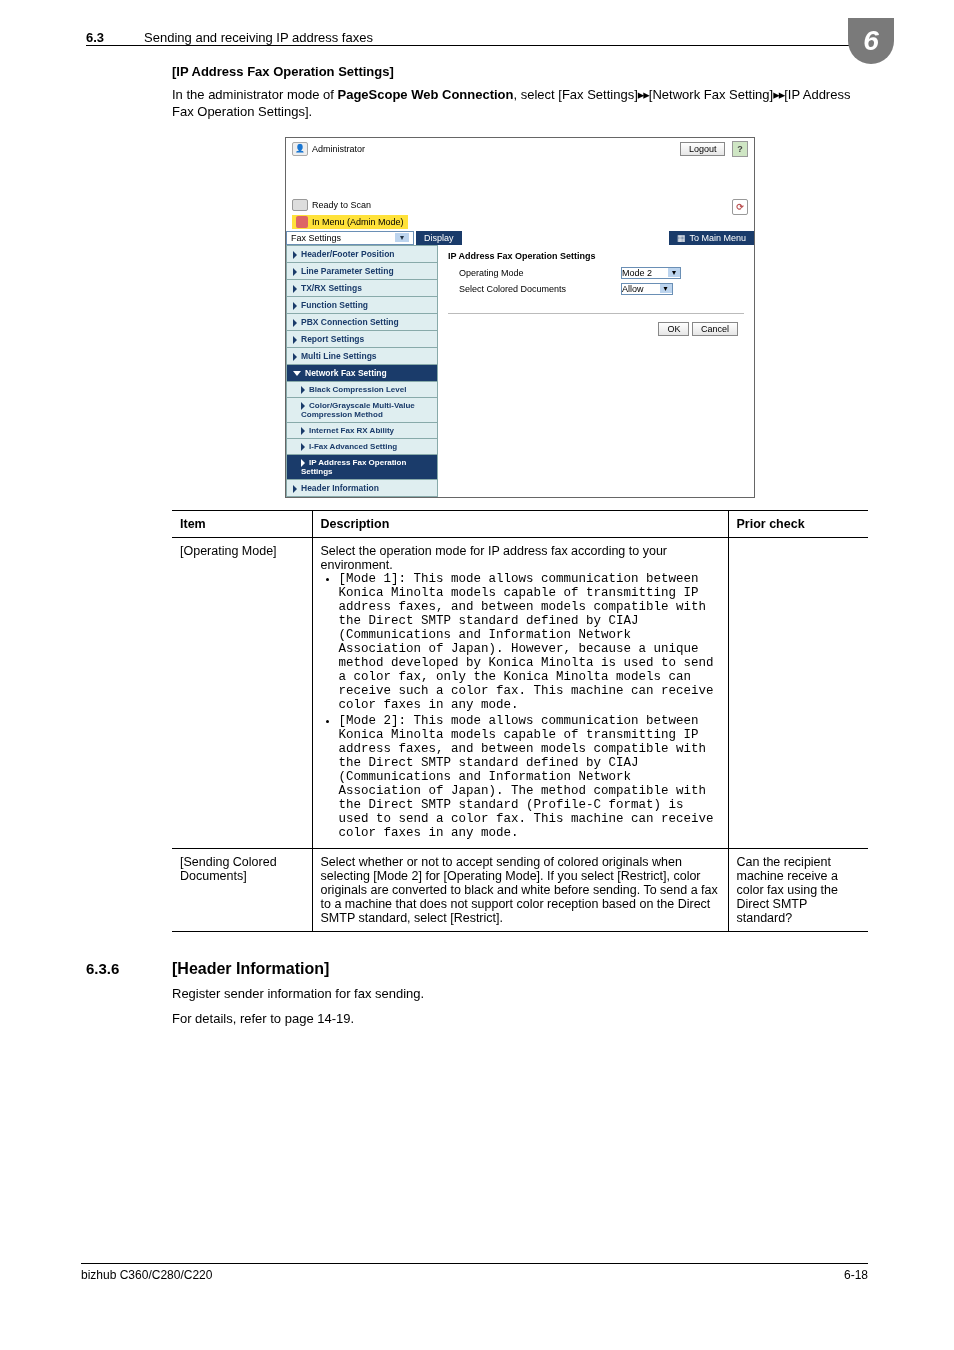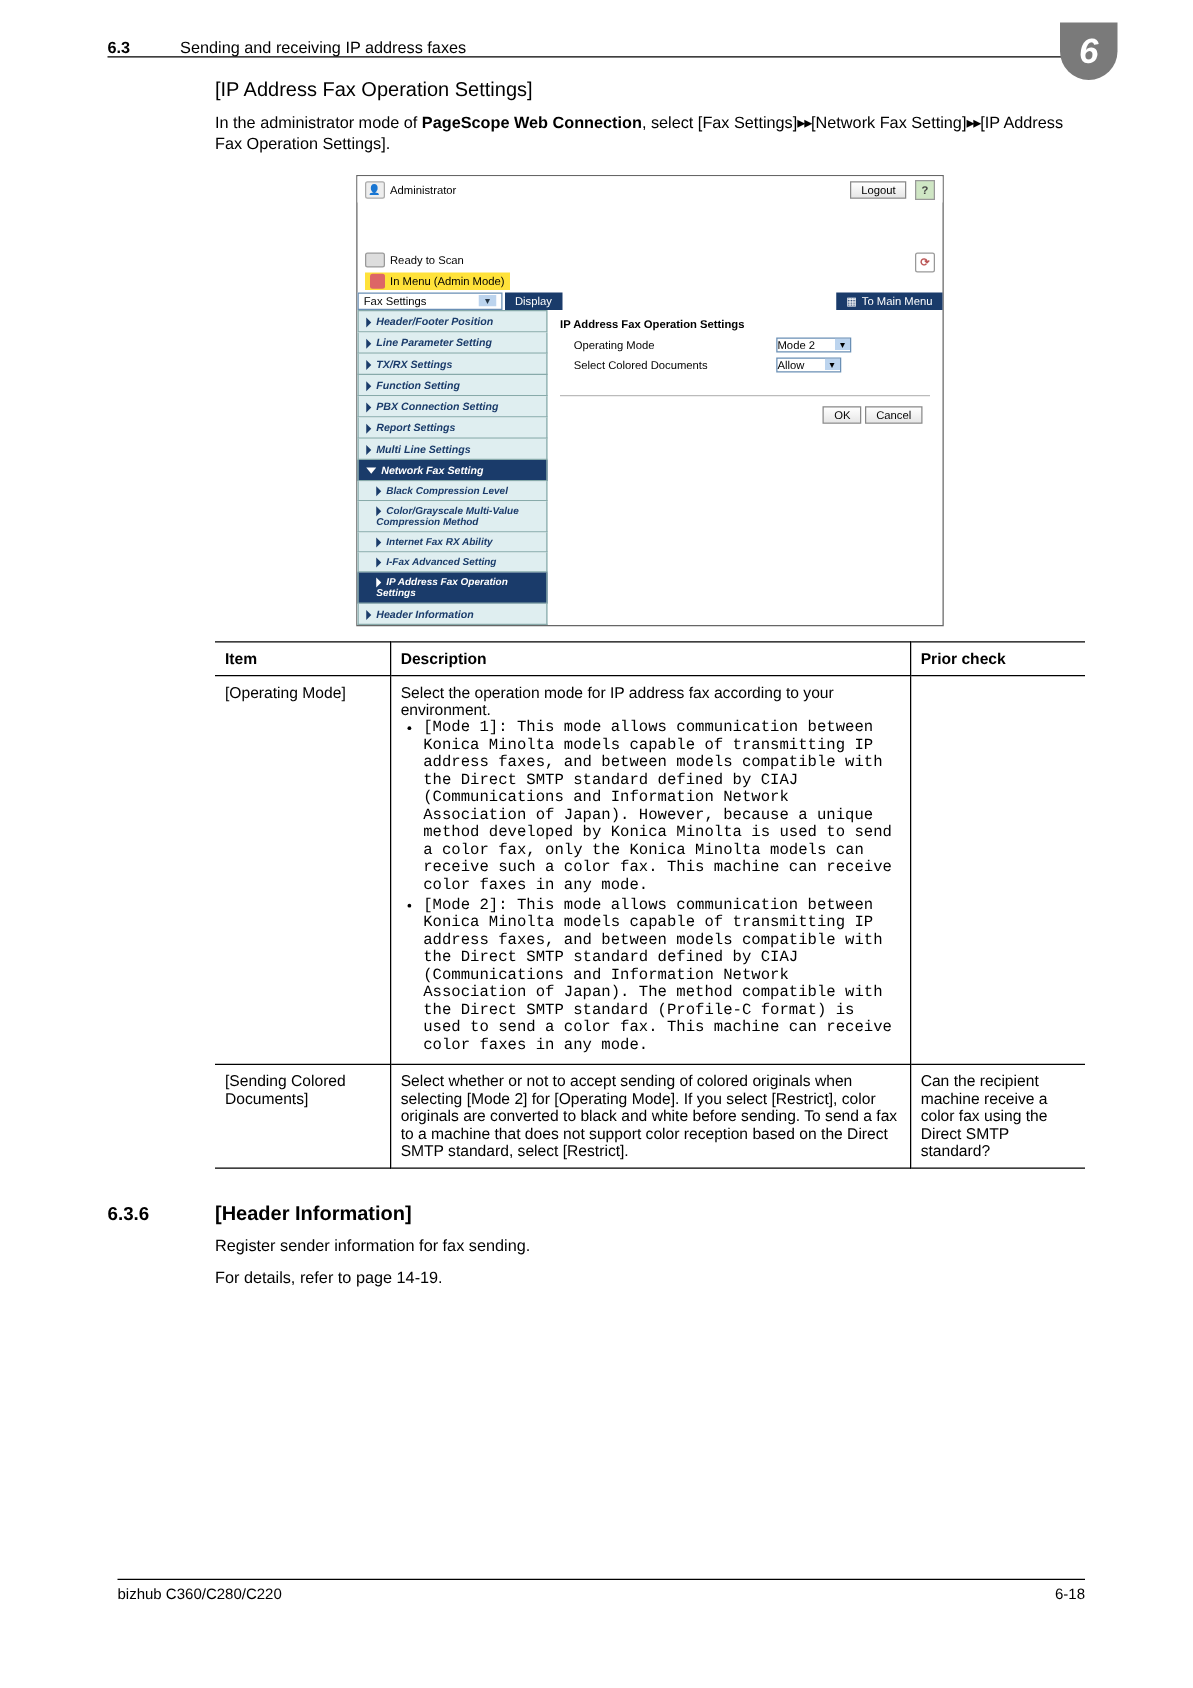--- a/index.html
+++ b/index.html
@@ -37,22 +37,22 @@
     color: #fff;
     font-size: 28px;
     font-weight: bold;
     display: flex;
     align-items: center;
     justify-content: center;
     font-style: italic;
   }
   .content { margin-left: 86px; }
   .subsection-title {
-    font-weight: normal;
-    font-size: 16px;
+    font-weight: bold;
+    font-size: 13px;
   }
   .body-text { font-size: 13px; margin-top: 8px; line-height: 1.3; }
   .body-text .arrows { letter-spacing: -1px; }
   
   .shot {
     width: 470px;
     margin: 16px auto 10px auto;
     border: 1px solid #666;
     font-size: 9px;
   }
@@ -75,36 +75,36 @@
   .shot .helpq { width:16px;height:16px;background:#cfe6c4;border:1px solid #999; display:inline-flex;align-items:center;justify-content:center;font-weight:bold;color:#444;margin-left:4px;}
   .shot .status-row { display:flex; align-items:flex-start; justify-content:space-between; padding: 2px 6px; margin-top: 38px; }
   .shot .status-left { display:flex; flex-direction:column; gap:2px;}
   .shot .status-item { display:flex; align-items:center; gap:4px; }
   .icon-printer { width:16px;height:12px;background:#ddd;border:1px solid #999;border-radius:2px;}
   .shot .yellow-bar { background:#ffe23a; color:#000; padding:1px 4px; display:flex; align-items:center; gap:4px; margin-top:2px;}
   .icon-warn { width:12px;height:12px;background:#d66;border-radius:2px;}
   .icon-refresh { width:16px;height:16px;border:1px solid #999;border-radius:2px;display:inline-flex;align-items:center;justify-content:center;color:#b55;font-weight:bold;}
   .shot .bar-row { display:flex; }
   .shot .dd {
-    border:1px solid #6a8fb5; background:#fff; padding:1px 4px; width:116px;
+    border:1px solid #6a8fb5; background:#fff; padding:1px 4px; width:128px;
     display:flex; justify-content:space-between; align-items:center;
   }
   .shot .dd .chev { background:#bcd4ee; width:14px; text-align:center; color:#234; font-size:8px;}
   .shot .disp-btn { background:#1a3b6a; color:#fff; padding:2px 8px; margin-left:2px; }
   .shot .main-menu-btn {
     margin-left:auto; background:#1a3b6a; color:#fff; padding:2px 8px;
     display:flex; align-items:center; gap:4px;
   }
   .shot .cols { display:flex; }
   .shot .sidebar {
     width:152px; background:#fff;
   }
   .shot .nav-item {
     border:1px solid #8aa; border-top:none; background:#dfeef0; color:#1a3b6a;
-    padding:3px 6px; font-weight:bold; font-size:8.5px;font-style:italic;
+    padding:3px 6px; font-weight:bold; font-size:8.5px;
   }
   .shot .nav-item:first-child { border-top:1px solid #8aa; }
   .shot .nav-header { background:#1a3b6a; color:#fff; }
   .shot .nav-sub { padding-left:14px; font-size:8px; }
   .shot .nav-selected { background:#1a3b6a; color:#fff; }
   .shot .caret { display:inline-block; width:0;height:0;border-top:4px solid transparent;border-bottom:4px solid transparent;border-left:4px solid #1a3b6a; margin-right:4px; vertical-align:middle;}
   .shot .caret-w { border-left-color:#fff; }
   .shot .caret-down { width:0;height:0;border-left:4px solid transparent;border-right:4px solid transparent;border-top:5px solid #fff; display:inline-block; margin-right:4px; vertical-align:middle;}
   .shot .rightpane { flex:1; padding:6px 10px; font-size:9px; }
   .shot .panel-title { font-weight:bold; margin-bottom:6px; }
@@ -122,21 +122,21 @@
   table.dt th { border-right:1px solid #000; }
   table.dt th:last-child, table.dt td:last-child { border-right:none; }
   table.dt col.c1 { width:140px; }
   table.dt col.c2 { }
   table.dt col.c3 { width:140px; }
   ul.tight { margin:0; padding-left:18px;}
   ul.tight li { margin-bottom:2px;font-family:Liberation Mono, monospace; }
   .section-636 { display:flex; align-items:baseline; margin-top:28px; }
   .section-636 .num { font-weight:bold; font-size:15px; width:86px; margin-left:-86px;}
   .section-636 .ttl { font-weight:bold; font-size:16px; }
-  .footer { position:absolute; bottom:18px; left:94px; right:86px; display:flex; justify-content:space-between; font-size:12px; border-top:1px solid #000; padding-top:4px;}
+  .footer { position:absolute; bottom:18px; left:81px; right:86px; display:flex; justify-content:space-between; font-size:12px; border-top:1px solid #000; padding-top:4px;}
 </style>
 </head>
 <body>
 
 <div class="page">
 
   <div class="chapter-badge">6</div>
 
   <div class="top-header">
     <span class="sec-num">6.3</span>

